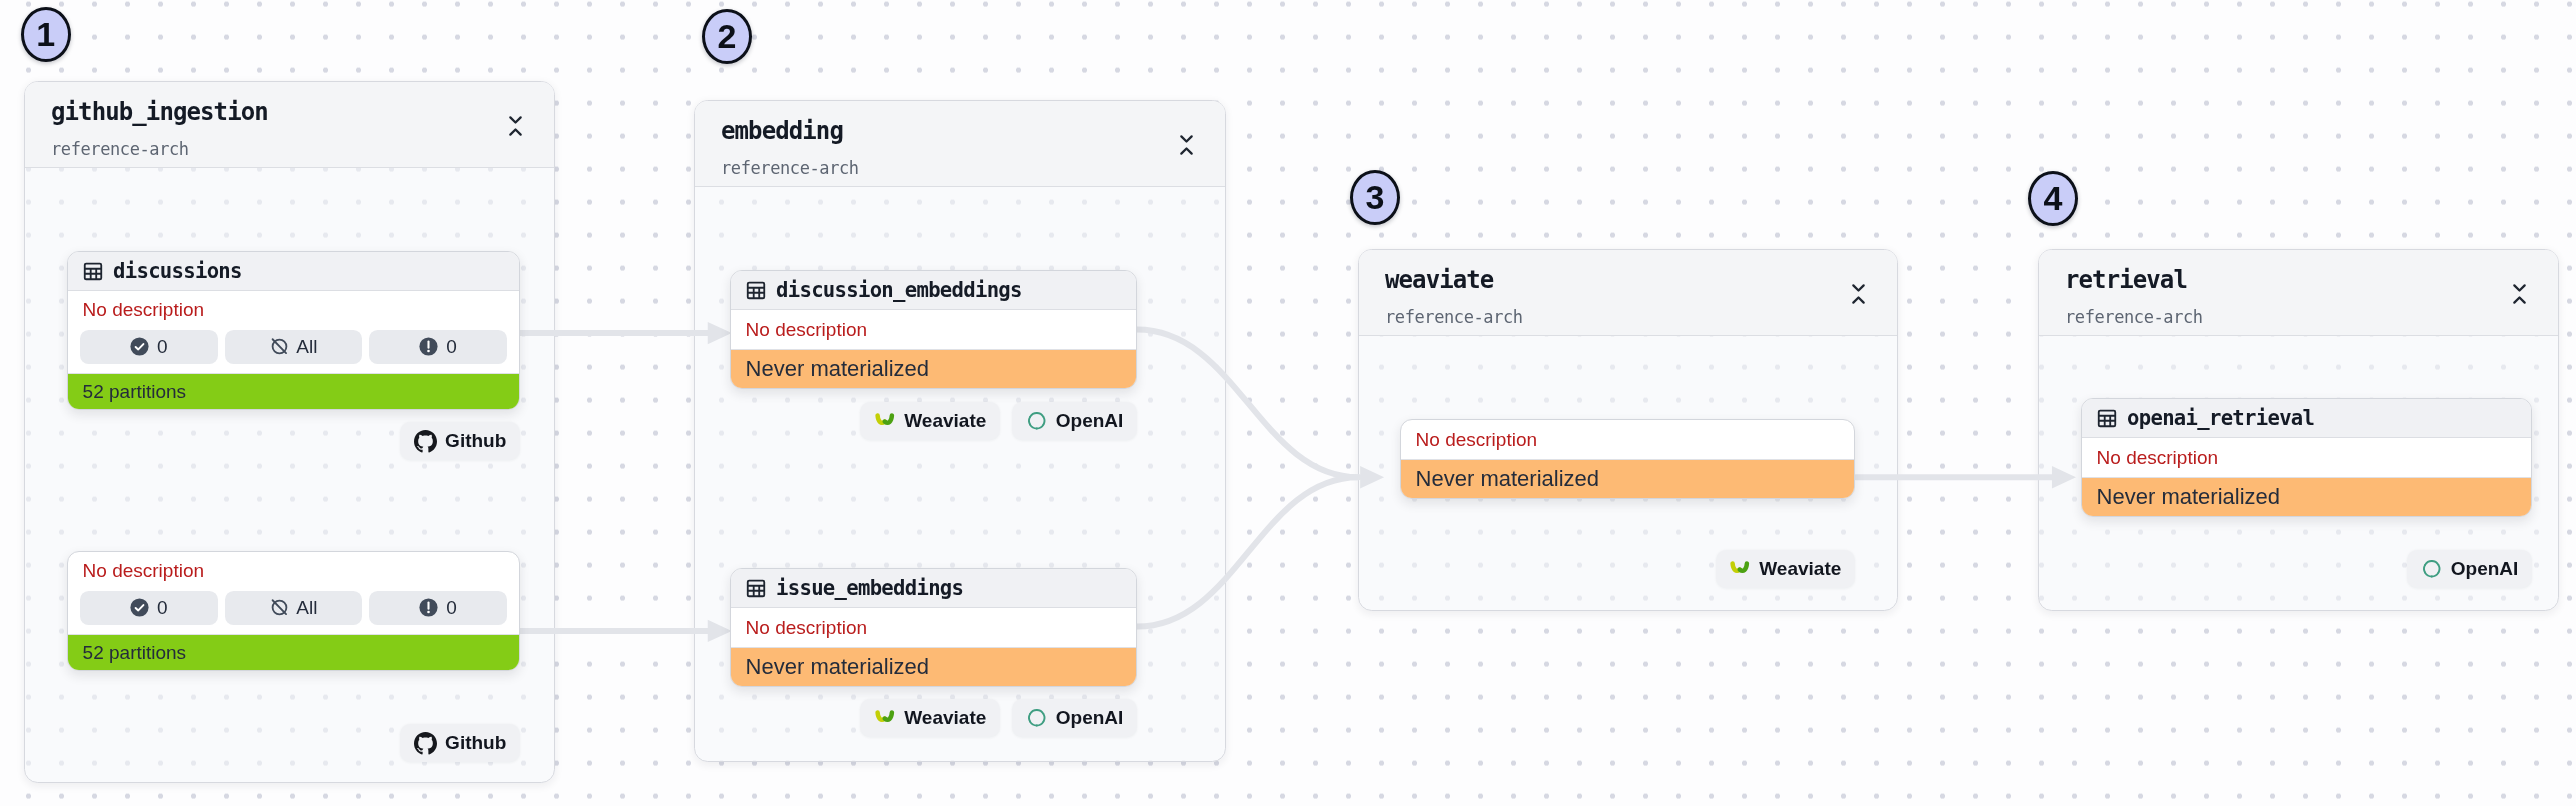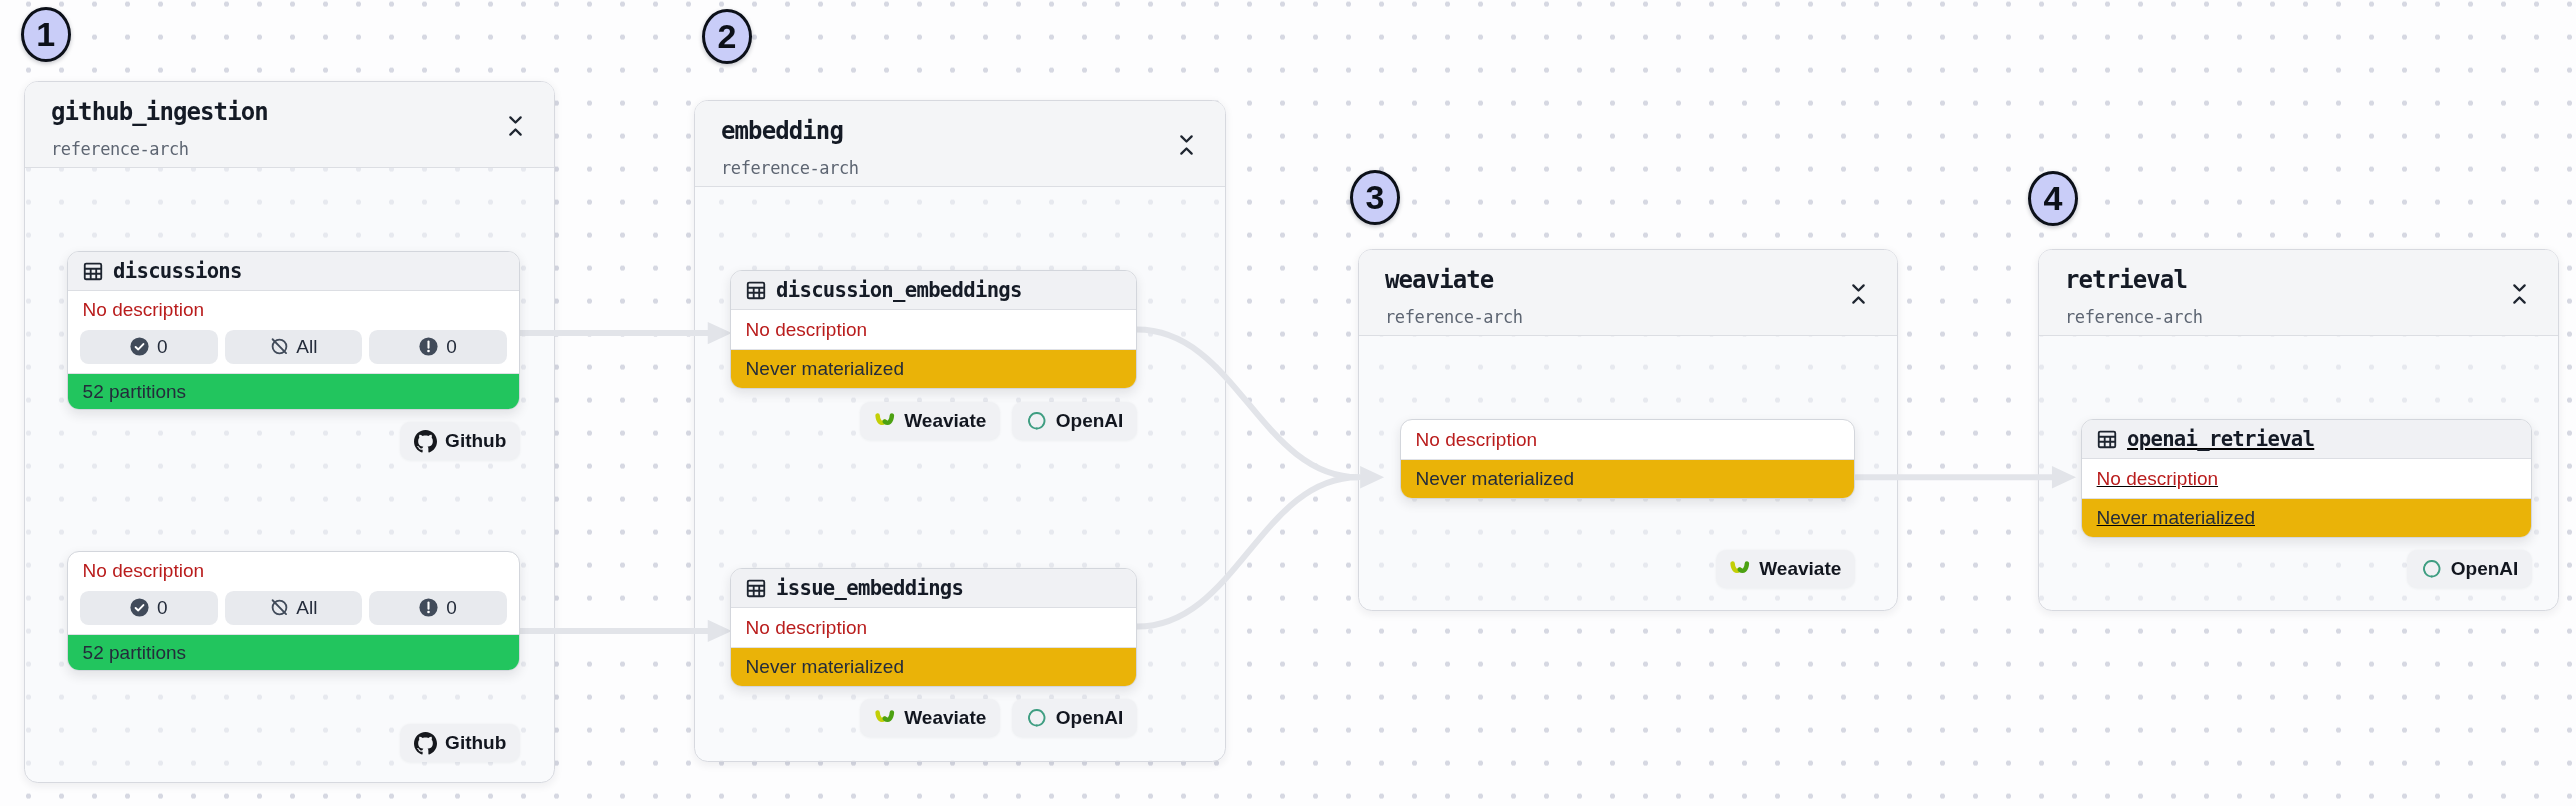--- a/index.html
+++ b/index.html
@@ -76,28 +76,28 @@
     font-size:19px; color:#b91c1c;
   }
   .node-desc.tall { height:39px; }
   .node-checks { display:flex; gap:6.9px; padding:0.9px 12px 9.4px 12px; }
   .check-pill {
     flex:1; height:34px; border-radius:8.6px; background:#e8eaee;
     display:flex; align-items:center; justify-content:center; gap:7.7px;
     font-size:19px; color:#242c3b; cursor:pointer;
   }
   .node-footer {
-    height:36px; background:#22c55e; border-top:0.9px solid #dfe1e6;
+    height:36px; background:#84cc16; border-top:0.9px solid #dfe1e6;
     display:flex; align-items:center; padding:0 14.6px;
     font-size:19px; color:#242c3b;
   }
   .node-status {
-    height:39px; background:#eab308; border-top:0.9px solid #dfe1e6;
+    height:39px; background:#fdba74; border-top:0.9px solid #dfe1e6;
     display:flex; align-items:center; padding:0 14.6px;
-    font-size:19px; color:#242c3b;
+    font-size:22px; color:#242c3b;
   }
 
   
   .tag-row {
     position:absolute; z-index:10; display:flex; gap:12px;
     justify-content:flex-end; align-items:center;
   }
   .tag-pill {
     height:38px; border-radius:10.3px; background:#f0f1f4;
     display:flex; align-items:center; gap:8.6px; padding:0 13.7px;
@@ -284,21 +284,21 @@
     </div>
     <div class="node-desc tall">No description</div>
     <div class="node-status">Never materialized</div>
   </div>
 
   <div class="asset-node" style="left:1400px;top:419px;width:455px;">
     <div class="node-desc tall">No description</div>
     <div class="node-status">Never materialized</div>
   </div>
 
-  <div class="asset-node" style="left:2081px;top:419px;width:451px;text-decoration:underline;">
+  <div class="asset-node" style="left:2081px;top:398px;width:451px;">
     <div class="node-header">
       <svg class="icon" width="22" height="22" viewBox="0 0 24 24">
           <rect x="3" y="4" width="18" height="17" rx="1.5" fill="none" stroke="#1e2530" stroke-width="2"></rect>
           <line x1="3" y1="9.5" x2="21" y2="9.5" stroke="#1e2530" stroke-width="2"></line>
           <line x1="3" y1="15" x2="21" y2="15" stroke="#1e2530" stroke-width="2"></line>
           <line x1="9.5" y1="9.5" x2="9.5" y2="21" stroke="#1e2530" stroke-width="2"></line>
           <line x1="15.5" y1="9.5" x2="15.5" y2="21" stroke="#1e2530" stroke-width="2"></line>
         </svg>
       <span class="node-title">openai_retrieval</span>
     </div>

